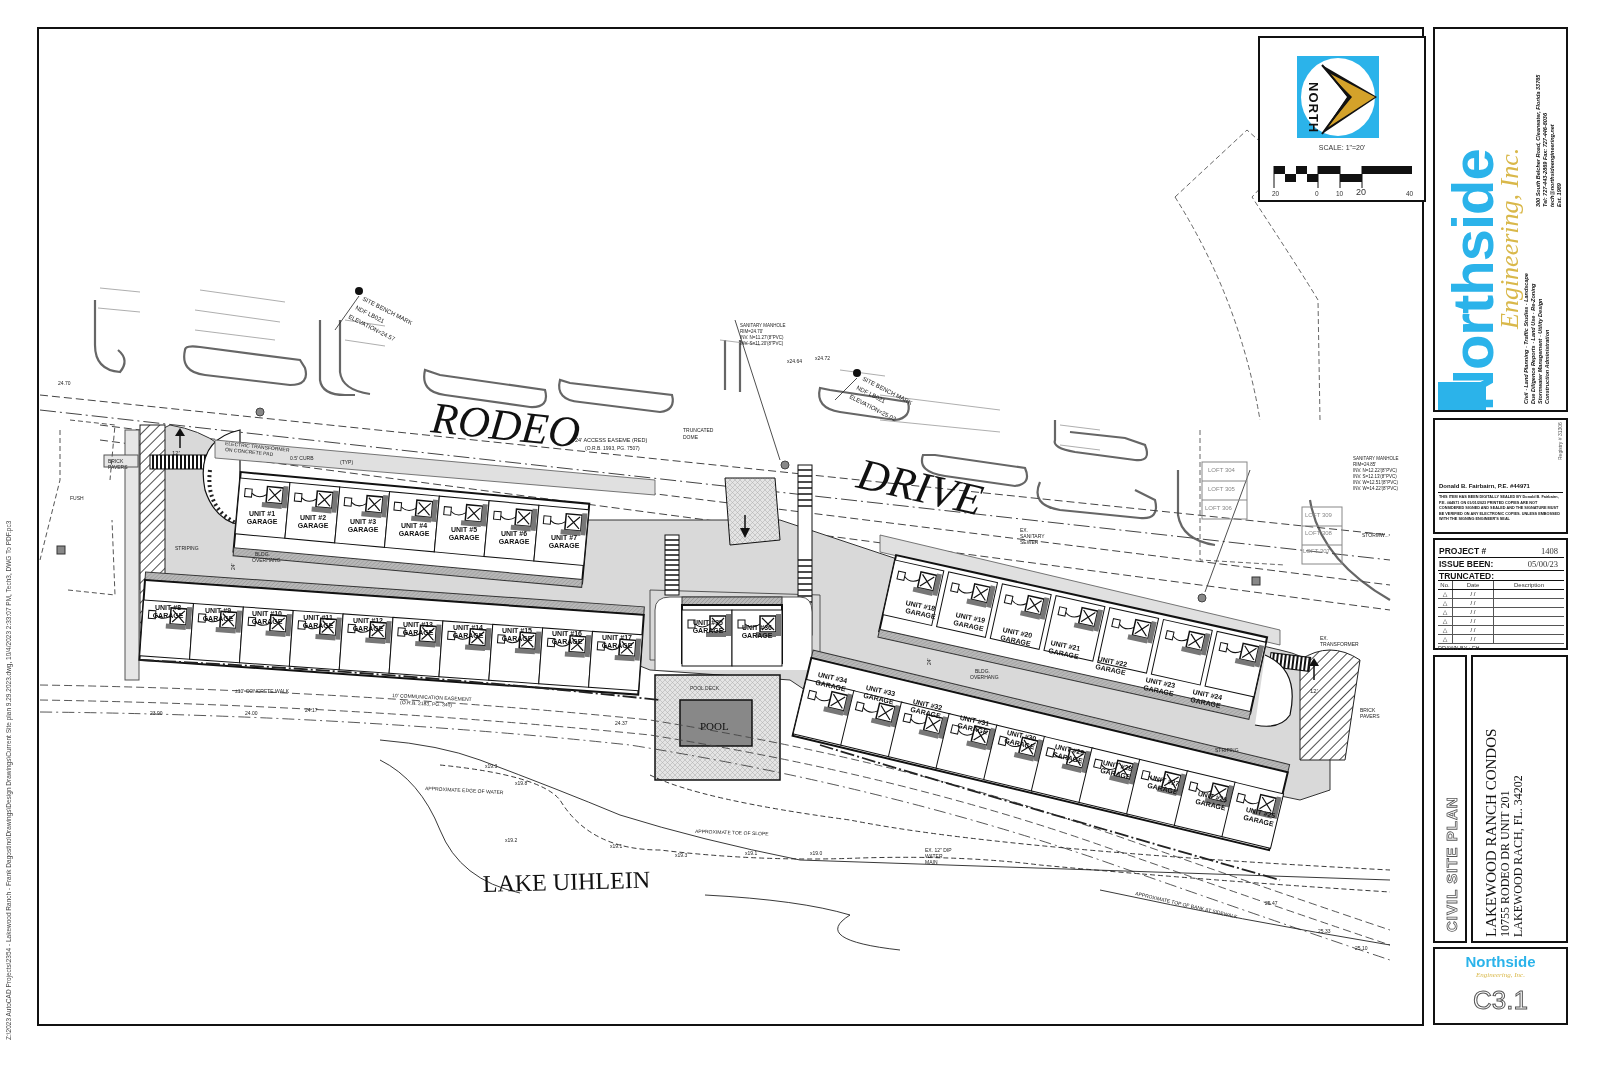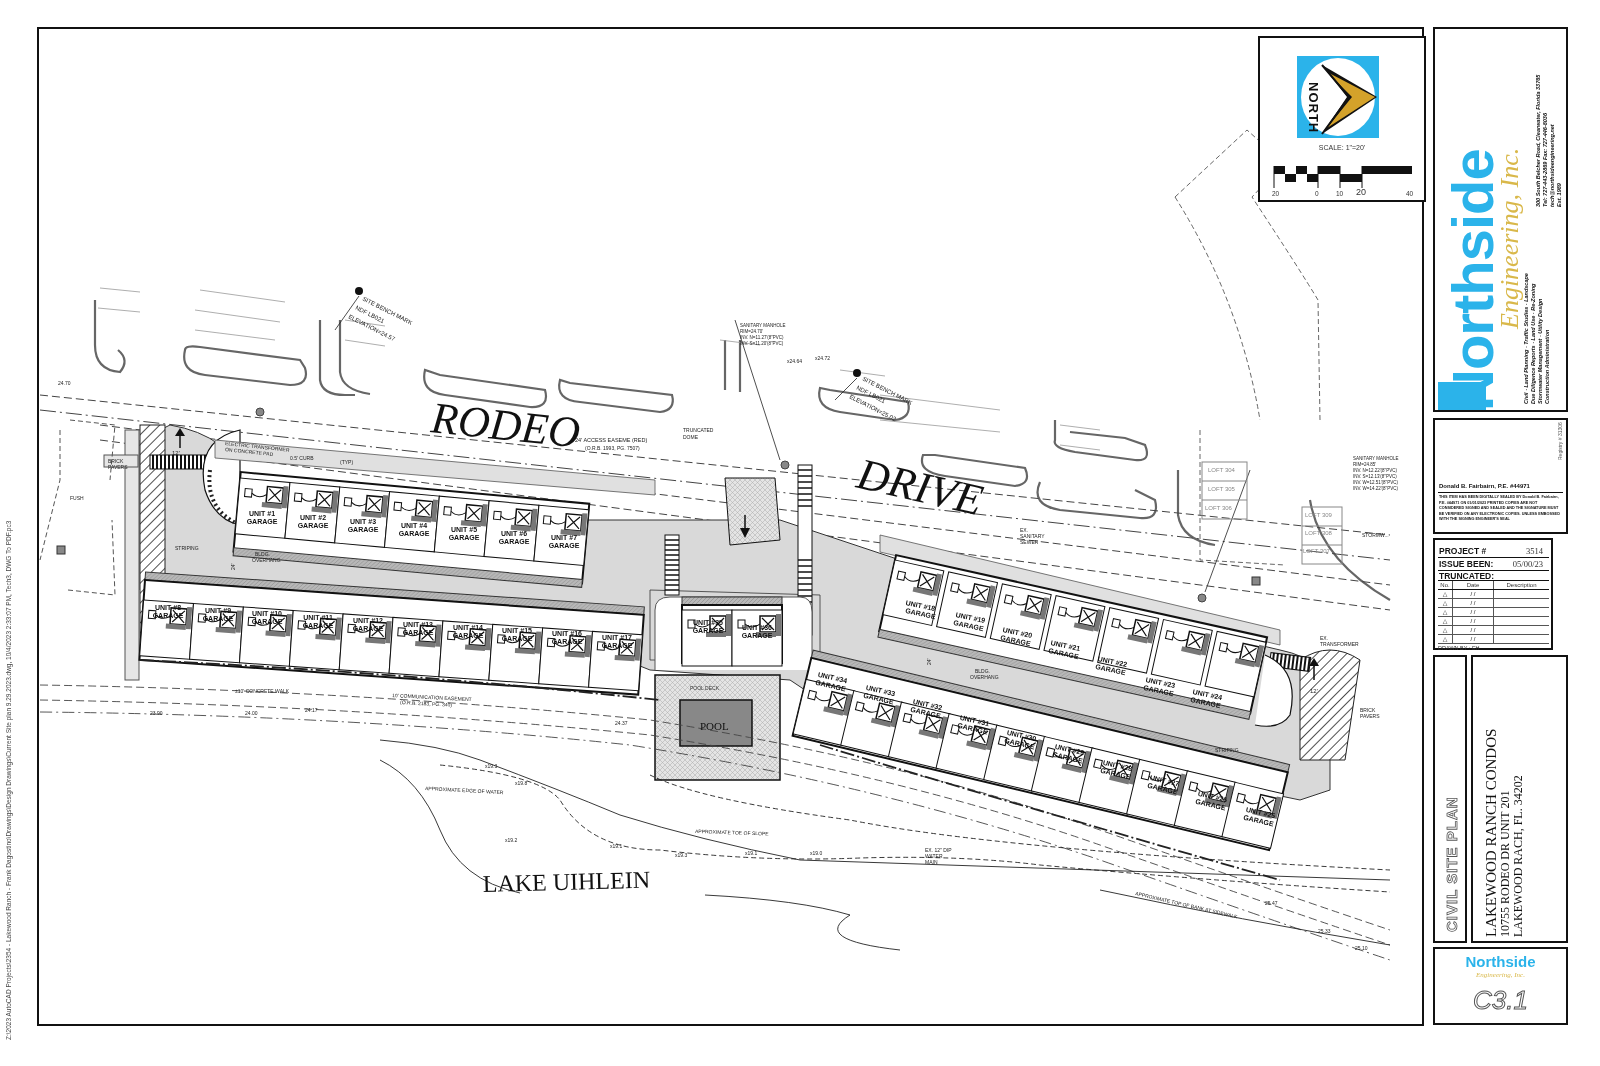--- a/index.html
+++ b/index.html
@@ -9,21 +9,21 @@
   .tb{position:absolute;border:2px solid #111;box-sizing:border-box;background:#fff;}
   .vtext{position:absolute;transform-origin:left top;white-space:nowrap;}
   .side-path{position:absolute;left:4px;top:1040px;transform:rotate(-90deg);transform-origin:left top;font-size:6.5px;color:#444;white-space:nowrap;line-height:9px;}
   .north-box{position:absolute;left:1258px;top:36px;width:168px;height:166px;border:2px solid #111;box-sizing:border-box;background:#fff;}
   .north-logo{position:absolute;left:37px;top:18px;width:82px;height:82px;background:#2bb3ea;}
   .scale-lbl{position:absolute;left:0;width:100%;top:106px;text-align:center;font-size:7px;color:#333;}
   .scale-num{position:absolute;top:152px;font-size:6.5px;color:#333;}
   .logo-big{position:absolute;left:1433px;top:27px;width:135px;height:385px;border:2px solid #111;box-sizing:border-box;background:#fff;}
   .cyanbar{position:absolute;left:3px;bottom:0;width:48px;height:28px;background:#2bb3ea;}
   .seal{position:absolute;left:1433px;top:418px;width:135px;height:116px;}
-  .proj{position:absolute;left:1433px;top:538px;width:120px;height:112px;}
+  .proj{position:absolute;left:1433px;top:538px;width:135px;height:112px;}
   .proj .row{position:absolute;left:4px;right:2px;font-size:8.5px;font-weight:bold;}
   .proj .val{position:absolute;right:8px;font-family:"Liberation Serif",serif;font-weight:normal;font-size:8.5px;color:#333;}
   .rev{position:absolute;left:3px;right:2px;top:40px;border-top:1px solid #111;}
   .rev-hdr{display:flex;font-size:6px;color:#333;border-bottom:1px solid #111;height:8px;line-height:8px;}
   .rev-row{display:flex;height:8px;border-bottom:1px solid #555;font-size:6px;line-height:8px;}
   .rev-row span,.rev-hdr span{border-right:1px solid #555;text-align:center;}
   .title-civil{position:absolute;left:1433px;top:655px;width:34px;height:288px;}
   .title-main{position:absolute;left:1471px;top:655px;width:97px;height:288px;}
   .sheetno{position:absolute;left:1433px;top:947px;width:135px;height:78px;}
 </style>
@@ -492,21 +492,21 @@
 
 <div class="tb seal">
   <div class="vtext" style="left:122px;top:40px;transform:rotate(-90deg);font-size:5px;color:#555;">Registry # 31306</div>
   <div style="position:absolute;left:4px;top:63px;font-size:6px;font-weight:bold;">Donald B. Fairbairn, P.E. #44971</div>
   <div style="position:absolute;left:3px;right:3px;top:72px;border-top:1px solid #111;"></div>
   <div style="position:absolute;left:4px;right:4px;top:75px;font-size:3.8px;line-height:5.5px;font-weight:bold;">THIS ITEM HAS BEEN DIGITALLY SEALED BY Donald B. Fairbairn, P.E. #44971 ON 01/01/2023 PRINTED COPIES ARE NOT CONSIDERED SIGNED AND SEALED AND THE SIGNATURE MUST BE VERIFIED ON ANY ELECTRONIC COPIES. UNLESS EMBOSSED WITH THE SIGNING ENGINEER'S SEAL</div>
 </div>
 
 <div class="tb proj">
   <div class="row" style="top:6px">PROJECT #</div>
-  <div class="val" style="top:6px">3514</div>
+  <div class="val" style="top:6px">1408</div>
   <div style="position:absolute;left:3px;right:2px;top:17px;border-top:1px solid #111;"></div>
   <div class="row" style="top:19px">ISSUE BEEN:</div>
   <div class="val" style="top:19px">05/00/23</div>
   <div style="position:absolute;left:3px;right:2px;top:30px;border-top:1px solid #111;"></div>
   <div class="row" style="top:31px">TRUNCATED:</div>
   <div class="rev">
     <div class="rev-hdr">
       <span style="width:14px">No.</span>
       <span style="width:40px">Date</span>
       <span style="flex:1;border-right:none">Description</span>
@@ -553,14 +553,14 @@
   <div class="vtext" style="left:10px;top:280px;transform:rotate(-90deg);font-family:'Liberation Serif',serif;line-height:13px;">
     <div style="font-size:15px;line-height:16px;">LAKEWOOD RANCH CONDOS</div>
     <div style="font-size:12px;">10755 RODEO DR UNIT 201</div>
     <div style="font-size:12px;">LAKEWOOD RACH, FL. 34202</div>
   </div>
 </div>
 
 <div class="tb sheetno">
   <div style="position:absolute;left:0;right:0;top:4px;text-align:center;font-size:15px;font-weight:bold;color:#2bb3ea;">Northside</div>
   <div style="position:absolute;left:0;right:0;top:22px;text-align:center;font-size:7px;font-style:italic;font-family:'Liberation Serif',serif;color:#d9b84a;">Engineering, Inc.</div>
-  <div style="position:absolute;left:0;right:0;top:36px;text-align:center;font-size:26px;color:#fff;font-style:italic;-webkit-text-stroke:1px #555;">C3.1</div>
+  <div style="position:absolute;left:0;right:0;top:36px;text-align:center;font-size:26px;color:#fff;-webkit-text-stroke:1px #555;">C3.1</div>
 </div>
 
 </body></html>

